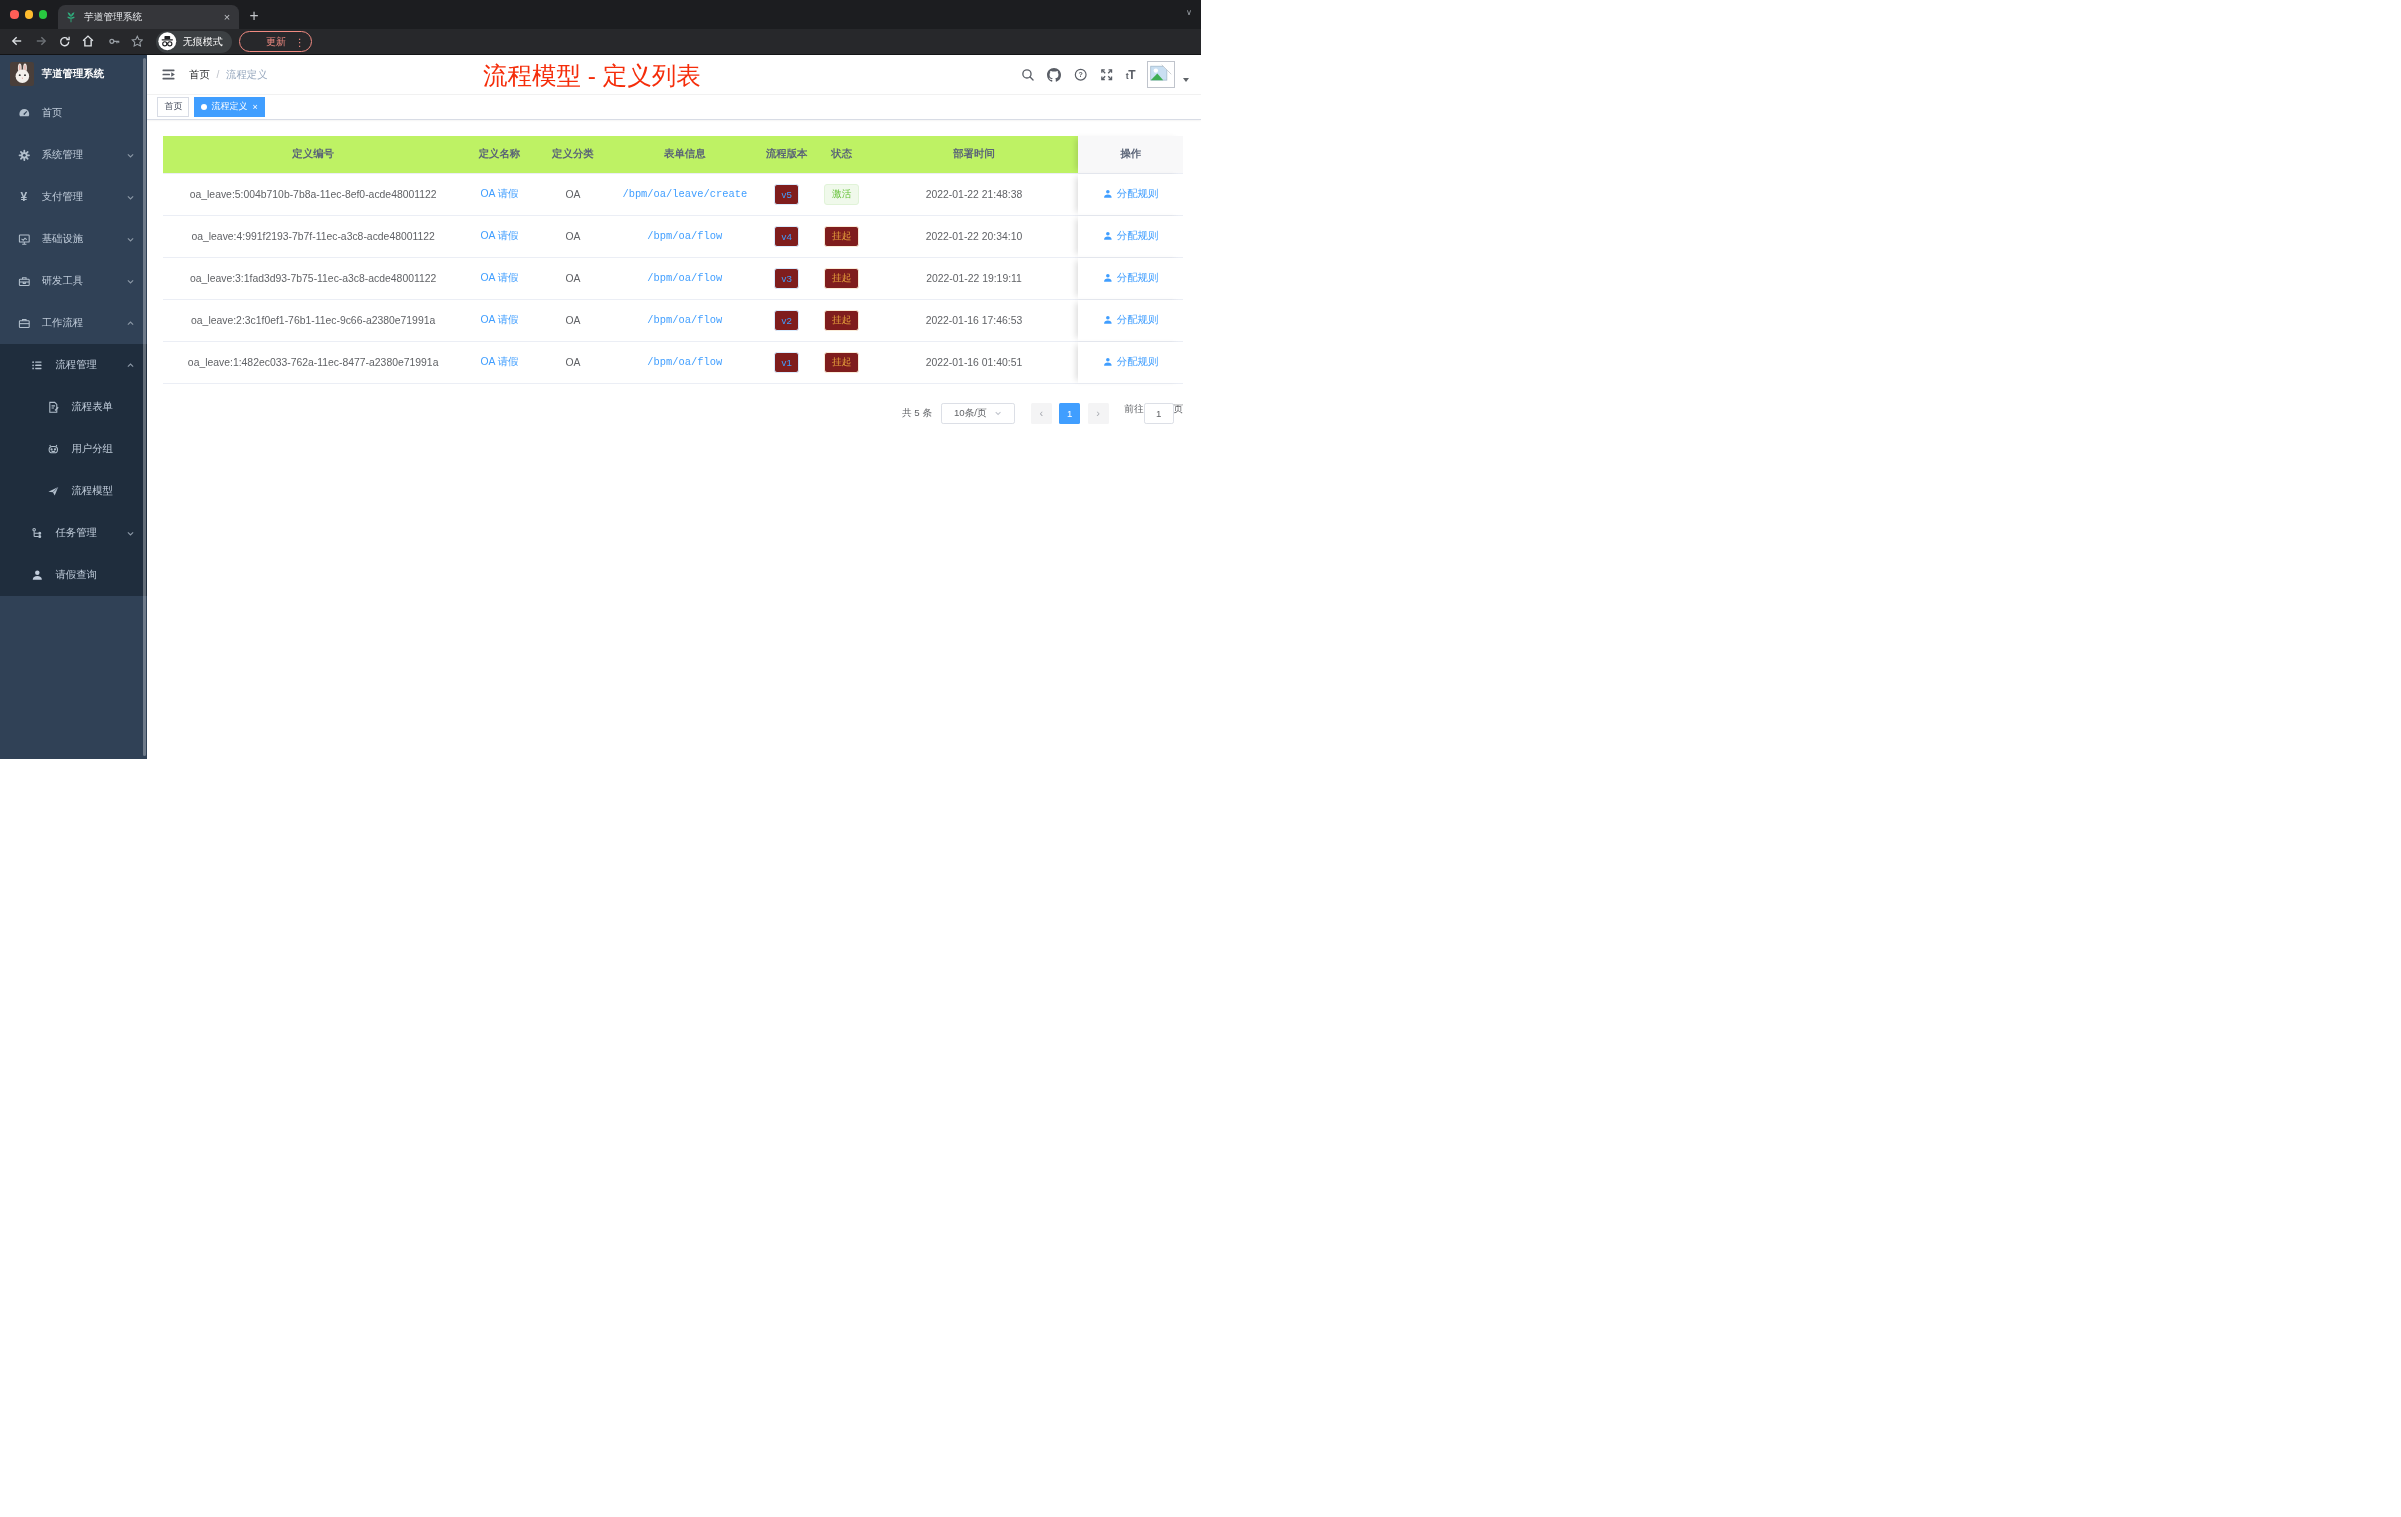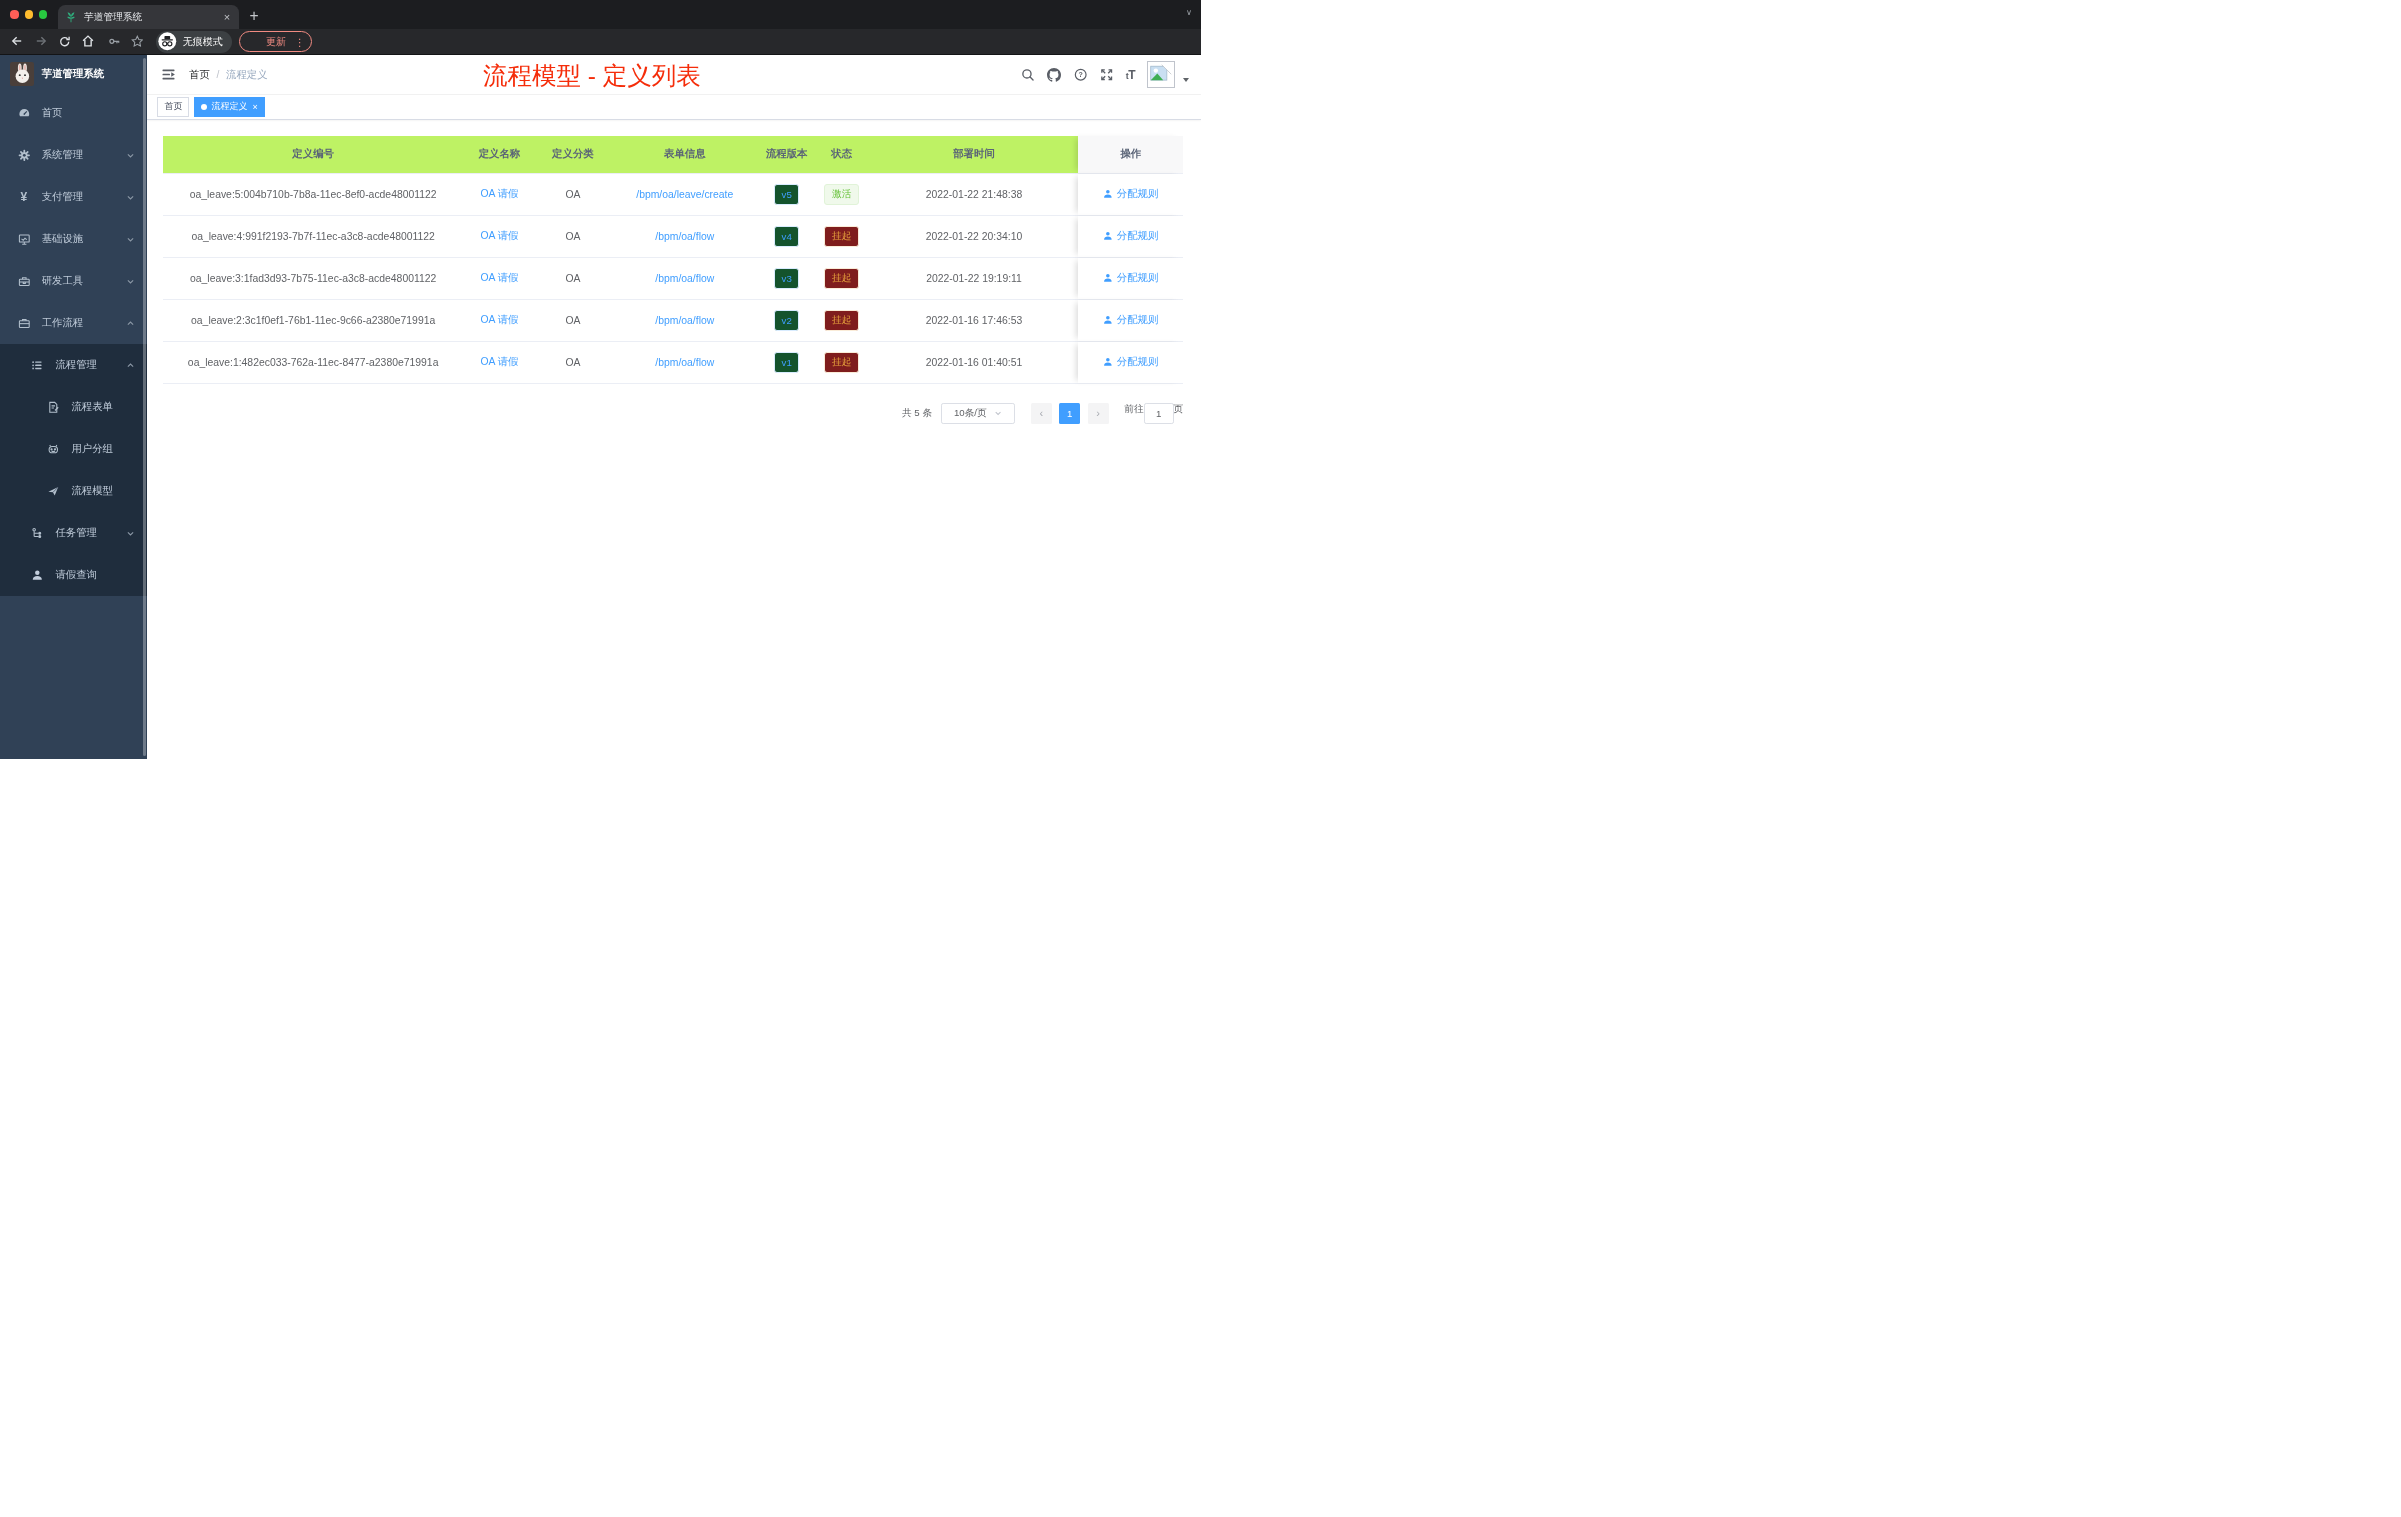--- a/index.html
+++ b/index.html
@@ -86,29 +86,29 @@
   .tag .tclose { margin-left:5.2px; font-size:9px; color:#fff; cursor:pointer; }
 
   
   .content { padding:15.6px 0 0 16.3px; }
   .table { width:1020px; font-size:10.4px; color:#606266; }
   .trow { display:flex; border-bottom:0.7px solid #ebeef5; }
   .trow.thead { background:#bef264; border-bottom:0.7px solid #ebeef5;align-items:flex-end; }
   .cell { display:flex; align-items:center; justify-content:center; text-align:center; }
   .thead .cell { height:37px; color:#5a6477; font-weight:700; }
   .tbody .cell { height:41px; }
-  .c0{width:300px;} .c1{width:73px;} .c2{width:74px;} .c3{width:150px;}
+  .c0{width:300px;} .c1{width:73px;} .c2{width:74px;} .c3{width:150px;font-family:Liberation Mono, monospace;}
   .c4{width:54px;} .c5{width:56px;} .c6{width:209px;} .c7{width:105px;}
   .c7 { position:relative; background:#fff; box-shadow:-5.2px 0 6px -3px rgba(0,0,0,0.14); }
   .thead .c7 { background:#f8f8f9; }
   .link { color:#409eff; cursor:pointer; }
   .action-link { color:#409eff; cursor:pointer; display:flex; align-items:center; gap:3.7px; }
   .badge { display:inline-flex; align-items:center; justify-content:center; height:21px; padding:0 6.7px;
     border-radius:3px; font-size:9.7px; border:0.7px solid; }
-  .badge.ver { background:#14532d; border-color:#d9ecff; color:#409eff; }
+  .badge.ver { background:#7f1d1d; border-color:#d9ecff; color:#409eff; }
   .badge.success { background:#f0f9eb; border-color:#e1f3d8; color:#67c23a; }
   .badge.warning { background:#7f1d1d; border-color:#faecd8; color:#e6a23c; }
 
   
   .pager { width:1020px; margin-top:19.3px; display:flex; justify-content:flex-end; align-items:center;
     font-size:9.7px; color:#606266; }
   .total { margin-right:9px; }
   .sizesel { width:74px; height:21px; border:0.7px solid #dcdfe6; border-radius:2.2px; display:flex;
     align-items:center; justify-content:center; gap:7.4px; cursor:pointer; margin-right:12px; color:#606266; }
   .pbtn { width:21px; height:21px; background:#f4f4f5; border-radius:1.5px; display:flex; align-items:center;

